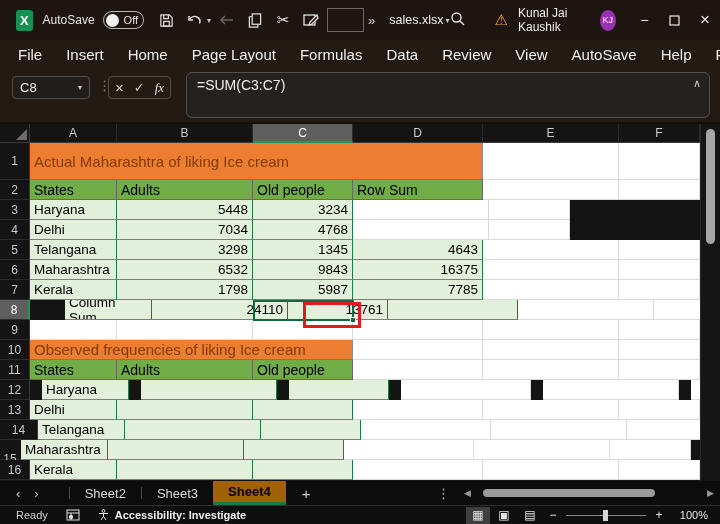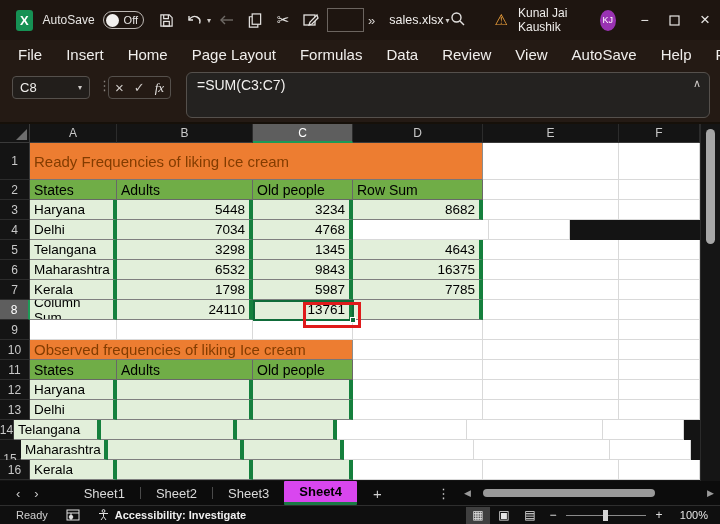--- a/index.html
+++ b/index.html
@@ -66,39 +66,39 @@
   .colhdr.sel { background:#5e5e5e; color:#fff; border-bottom:2px solid #1d9a57; }
   .rowhdr { background:#141414; color:#c9c9c9; font-size:12px; display:flex; align-items:center; justify-content:center;
     border-right:1px solid #3a3a3a; border-bottom:1px solid #2c2c2c; flex:0 0 auto; }
   .rowhdr.sel { background:#5e5e5e; color:#fff; border-right:2px solid #1d9a57; }
   .cell { display:flex; align-items:center; padding:0 4px; font-size:13.5px; overflow:hidden; flex:0 0 auto; color:#000; }
   .cell.num { justify-content:flex-end; }
   .cell.blank { background:#ffffff; border-right:1px solid #d9d9d9; border-bottom:1px solid #d9d9d9; }
   .cell.orange { background:#ED7D31; color:#833C00; font-size:15px; white-space:nowrap;
     border-right:1px solid #8c8c8c; border-bottom:1px solid #777; }
   .cell.green { background:#70AD47; font-size:14px; border-right:1px solid #686868; border-bottom:1px solid #686868; }
-  .cell.light { background:#E2EFDA; border-right:4px solid #15803d; border-bottom:1px solid #7f7f7f; }
+  .cell.light { background:#E2EFDA; border-right:1px solid #15803d; border-bottom:1px solid #7f7f7f; }
 
   .sel-overlay { position:absolute; left:253px; top:176px; width:101px; height:21px;
     border:2px solid #0f6b39; pointer-events:none; }
   .fill-handle { position:absolute; left:350px; top:193px; width:6px; height:6px; background:#0f6b39;
     border:1px solid #fff; pointer-events:none; }
   .red-annotation { position:absolute; left:303px; top:178px; width:58px; height:26px;
     border:3px solid #df1b1b; pointer-events:none; }
 
   .v-scroll { position:absolute; right:0; top:0; width:20px; height:357px; background:#151515; border-left:1px solid #2b2b2b; }
   .v-thumb { position:absolute; left:5px; top:5px; width:9px; height:115px; background:#a6a6a6; border-radius:5px; }
 
   
   .sheet-tabbar { position:absolute; top:481px; left:0; width:720px; height:24px; background:#0c0c0c;
     display:flex; align-items:stretch; }
   .tab-nav { display:flex; align-items:center; gap:14px; padding:0 14px 0 16px; color:#c9c9c9; font-size:13px; }
   #sheet-tabs-list { display:flex; align-items:stretch; margin-left:16px; }
   .sheet-tab { display:flex; align-items:center; padding:0 15px; color:#dadada; font-size:13px; }
-  .sheet-tab.active { background:#d946ef; color:#000; font-weight:bold; border-bottom:3px solid #1a7a44; border-radius:1px; }
+  .sheet-tab.active { background:#a16207; color:#000; font-weight:bold; border-bottom:3px solid #1a7a44; border-radius:1px; }
   .tabsep { width:1px; height:12px; background:#4a4a4a; align-self:center; }
   .add-sheet { display:flex; align-items:center; padding:0 16px; color:#d0d0d0; font-size:15px; }
   .tab-more { margin-left:auto; display:flex; align-items:center; color:#c9c9c9; padding:0 8px; font-size:13px; }
   .h-scroll { position:relative; width:262px; display:flex; align-items:center; color:#9a9a9a; font-size:9px; }
   .h-track { position:relative; flex:1; height:100%; }
   .h-thumb { position:absolute; left:6px; top:8px; width:172px; height:8px; background:#9a9a9a; border-radius:4px; }
   .h-arrow { padding:0 6px; }
 
   
   .statusbar { position:absolute; top:505px; left:0; width:720px; height:19px; background:#0f0f0f;
@@ -238,39 +238,38 @@
         <div class="corner" style="width: 30px;"></div>
         <div class="colhdr" style="width: 87px;">A</div>
         <div class="colhdr" style="width: 136px;">B</div>
         <div class="colhdr sel" style="width: 100px;">C</div>
         <div class="colhdr" style="width: 130px;">D</div>
         <div class="colhdr" style="width: 136px;">E</div>
         <div class="colhdr" style="width: 81px;">F</div>
       </div>
       <div class="grow" style="height: 37px;">
         <div class="rowhdr" style="width: 30px;">1</div>
-        <div class="cell orange" style="width: 453px;">Ready Frequencies of liking Ice cream</div>
+        <div class="cell orange" style="width: 453px;">Actual Maharashtra of liking Ice cream</div>
         <div class="cell blank" style="width: 136px;"></div>
         <div class="cell blank" style="width: 81px;"></div>
       </div>
       <div class="grow" style="height: 20px;">
         <div class="rowhdr" style="width: 30px;">2</div>
         <div class="cell green" style="width: 87px;">States</div>
         <div class="cell green" style="width: 136px;">Adults</div>
         <div class="cell green" style="width: 100px;">Old people</div>
         <div class="cell green" style="width: 130px;">Row Sum</div>
         <div class="cell blank" style="width: 136px;"></div>
         <div class="cell blank" style="width: 81px;"></div>
       </div>
       <div class="grow" style="height: 20px;">
         <div class="rowhdr" style="width: 30px;">3</div>
         <div class="cell light" style="width: 87px;">Haryana</div>
         <div class="cell light num" style="width: 136px;">5448</div>
         <div class="cell light num" style="width: 100px;">3234</div>
-        <div class="cell light num" style="width: 130px;">8682</div>
         <div class="cell blank" style="width: 136px;"></div>
         <div class="cell blank" style="width: 81px;"></div>
       </div>
       <div class="grow" style="height: 20px;">
         <div class="rowhdr" style="width: 30px;">4</div>
         <div class="cell light" style="width: 87px;">Delhi</div>
         <div class="cell light num" style="width: 136px;">7034</div>
         <div class="cell light num" style="width: 100px;">4768</div>
         <div class="cell blank" style="width: 136px;"></div>
         <div class="cell blank" style="width: 81px;"></div>
@@ -297,21 +296,21 @@
         <div class="rowhdr" style="width: 30px;">7</div>
         <div class="cell light" style="width: 87px;">Kerala</div>
         <div class="cell light num" style="width: 136px;">1798</div>
         <div class="cell light num" style="width: 100px;">5987</div>
         <div class="cell light num" style="width: 130px;">7785</div>
         <div class="cell blank" style="width: 136px;"></div>
         <div class="cell blank" style="width: 81px;"></div>
       </div>
       <div class="grow" style="height: 20px;">
         <div class="rowhdr sel" style="width: 30px;">8</div>
-        <div class="cell light" style="width: 87px;">Column Sum</div>
+        <div class="cell light" style="width: 87px; margin-left: 35px;">Column Sum</div>
         <div class="cell light num" style="width: 136px;">24110</div>
         <div class="cell light num" style="width: 100px;">13761</div>
         <div class="cell light" style="width: 130px;"></div>
         <div class="cell blank" style="width: 136px;"></div>
         <div class="cell blank" style="width: 81px;"></div>
       </div>
       <div class="grow" style="height: 20px;">
         <div class="rowhdr" style="width: 30px;">9</div>
         <div class="cell blank" style="width: 87px;"></div>
         <div class="cell blank" style="width: 136px;"></div>
@@ -329,40 +328,40 @@
       </div>
       <div class="grow" style="height: 20px;">
         <div class="rowhdr" style="width: 30px;">11</div>
         <div class="cell green" style="width: 87px;">States</div>
         <div class="cell green" style="width: 136px;">Adults</div>
         <div class="cell green" style="width: 100px;">Old people</div>
         <div class="cell blank" style="width: 130px;"></div>
         <div class="cell blank" style="width: 136px;"></div>
         <div class="cell blank" style="width: 81px;"></div>
       </div>
-      <div class="grow" style="height: 20px;">
+      <div class="grow" style="height: 20px; gap: 12px;">
         <div class="rowhdr" style="width: 30px;">12</div>
         <div class="cell light" style="width: 87px;">Haryana</div>
         <div class="cell light" style="width: 136px;"></div>
         <div class="cell light" style="width: 100px;"></div>
         <div class="cell blank" style="width: 130px;"></div>
         <div class="cell blank" style="width: 136px;"></div>
         <div class="cell blank" style="width: 81px;"></div>
       </div>
       <div class="grow" style="height: 20px;">
         <div class="rowhdr" style="width: 30px;">13</div>
         <div class="cell light" style="width: 87px;">Delhi</div>
         <div class="cell light" style="width: 136px;"></div>
         <div class="cell light" style="width: 100px;"></div>
         <div class="cell blank" style="width: 130px;"></div>
         <div class="cell blank" style="width: 136px;"></div>
         <div class="cell blank" style="width: 81px;"></div>
       </div>
       <div class="grow" style="height: 20px;">
-        <div class="rowhdr" style="width: 14px;">14</div>
+        <div class="rowhdr" style="width: 38px;">14</div>
         <div class="cell light" style="width: 87px;">Telangana</div>
         <div class="cell light" style="width: 136px;"></div>
         <div class="cell light" style="width: 100px;"></div>
         <div class="cell blank" style="width: 130px;"></div>
         <div class="cell blank" style="width: 136px;"></div>
         <div class="cell blank" style="width: 81px;"></div>
       </div>
       <div class="grow" style="height: 20px;">
         <div class="rowhdr" style="width: 21px; margin-top: 18px;">15</div>
         <div class="cell light" style="width: 87px;">Maharashtra</div>
@@ -389,21 +388,20 @@
     <div class="v-thumb"></div>
   </div>
 </div>
 
 <div class="sheet-tabbar">
   <div class="tab-nav">
     <span>‹</span>
     <span>›</span>
   </div>
   <div id="sheet-tabs-list">
-      <div class="sheet-tab">Sheet1</div>
       <div class="tabsep"></div>
       <div class="sheet-tab">Sheet2</div>
       <div class="tabsep"></div>
       <div class="sheet-tab">Sheet3</div>
       <div class="sheet-tab active">Sheet4</div>
     </div>
   <div class="add-sheet">+</div>
   <div class="tab-more">⋮</div>
   <div class="h-scroll">
     <span class="h-arrow">◀</span>

